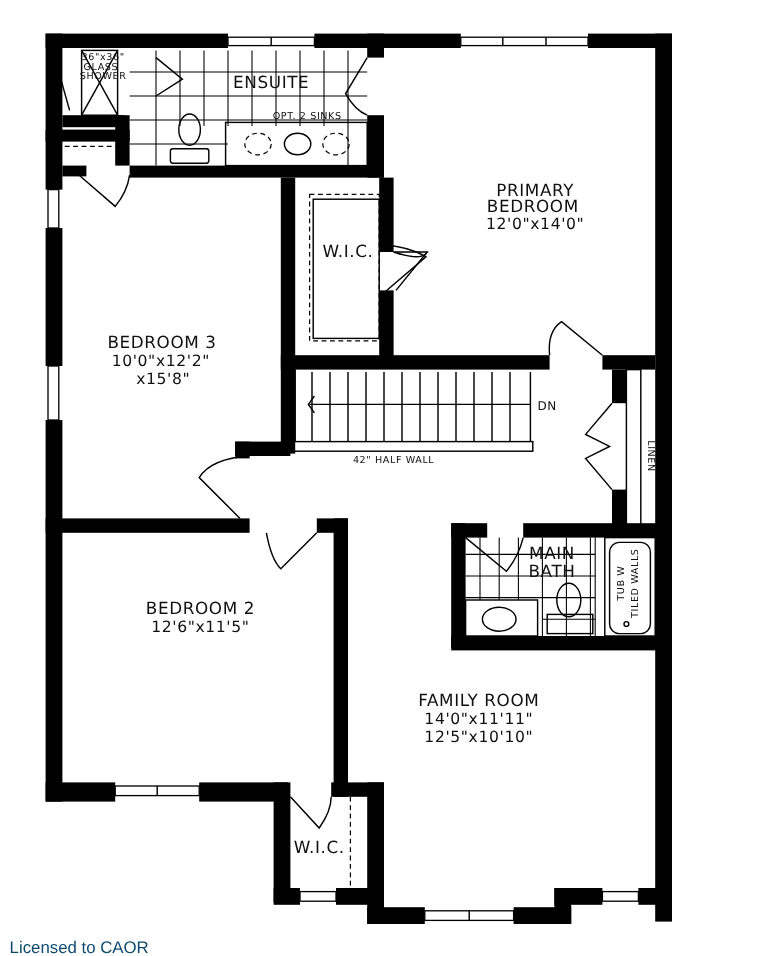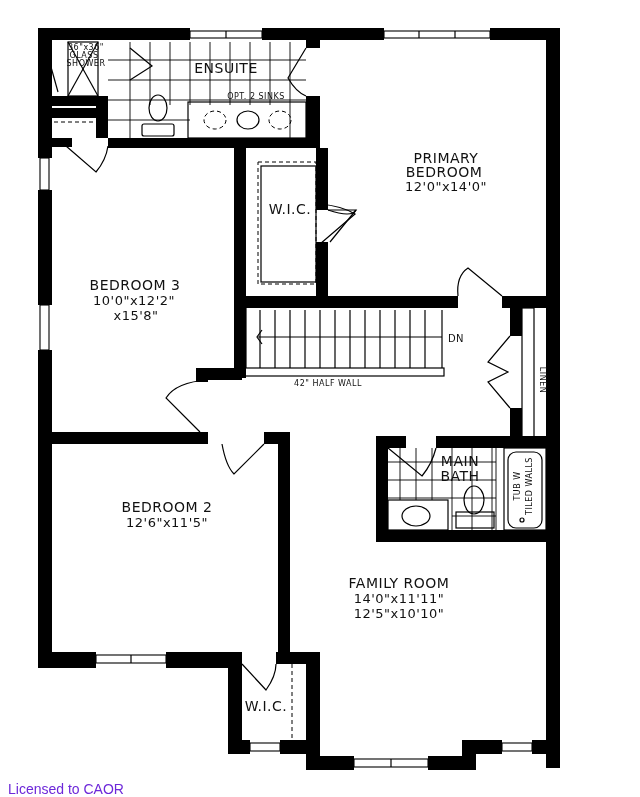--- a/index.html
+++ b/index.html
@@ -8,21 +8,21 @@
   .wall { fill:#000; }
   .thin { stroke:#000; stroke-width:1.2; fill:none; }
   .tile { stroke:#000; stroke-width:0.9; fill:none; }
   .dash { stroke:#000; stroke-width:1; fill:none; stroke-dasharray:4 3; }
   .win { fill:#fff; stroke:#000; stroke-width:1.1; }
   .lbl { font-family:"DejaVu Sans", sans-serif; fill:#111; text-anchor:middle; letter-spacing:0.5px; }
   .lbl-room { font-size:14px; }
   .lbl-dim { font-size:13px; }
   .lbl-small { font-size:10px; }
   .lbl-tiny { font-size:8px; }
-  .footer { position:absolute; left:8px; top:781px; font-family:"Liberation Sans", sans-serif; font-size:14px; color:#6d28d9; }
+  .footer { position:absolute; left:8px; top:781px; font-family:"Liberation Sans", sans-serif; font-size:14px; color:#0c4a6e; }
 </style>
 </head>
 <body>
 
 <svg id="plan" viewBox="0 0 640 797" xmlns="http://www.w3.org/2000/svg">
 
   <g>
 
     <rect class="wall" x="38" y="28" width="152" height="12"></rect>
     <rect class="wall" x="262" y="28" width="122" height="12"></rect>

